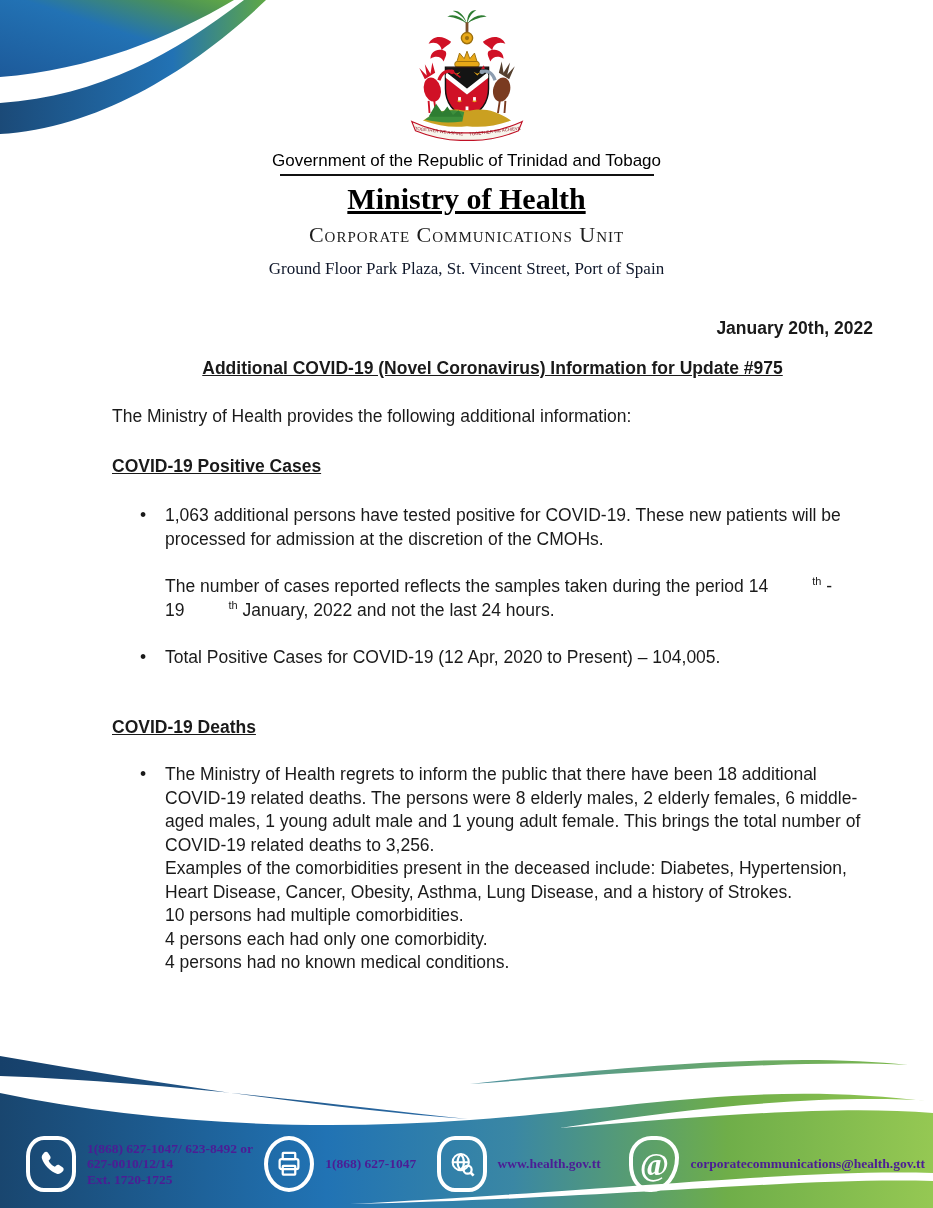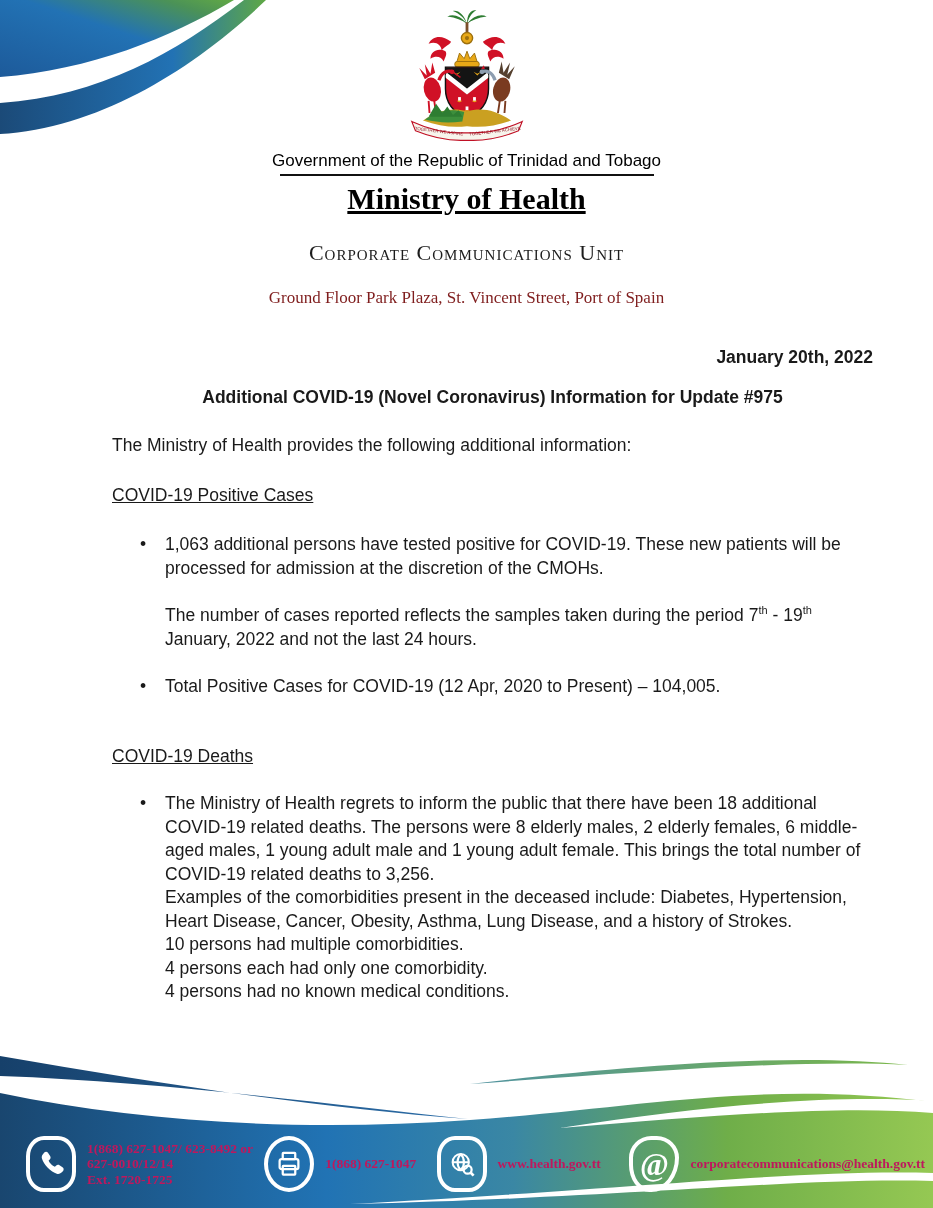--- a/index.html
+++ b/index.html
@@ -16,55 +16,55 @@
   .top-wave { position:absolute; top:0; left:0; width:560px; height:150px; pointer-events:none; }
   .bottom-wave-zone { position:absolute; left:0; bottom:0; width:933px; height:188px; }
   .bottom-wave-zone svg.waves { position:absolute; inset:0; }
 
   
   .header-center { position:relative; padding-top:10px; text-align:center; }
   .emblem { width:150px; height:133px; }
   .gov-line { font-size:17px; margin-top:4px; color:#000000; }
   .gov-rule { width:374px; border-bottom:2.5px solid #111; margin:3px auto 0; }
   .ministry { font-family:"Liberation Serif", serif; font-weight:bold; font-size:30px; margin-top:6px; color:#000;text-decoration:underline; }
-  .ccu { font-family:"Liberation Serif", serif; font-variant:small-caps; font-size:22px; letter-spacing:1px; margin-top:24px; color:#1c1c1c; }
-  .address { font-family:"Liberation Serif", serif; font-size:17px; margin-top:22px; color:#7f1d1d; }
+  .ccu { font-family:"Liberation Serif", serif; font-variant:small-caps; font-size:22px; letter-spacing:1px; margin-top:6px; color:#1c1c1c; }
+  .address { font-family:"Liberation Serif", serif; font-size:17px; margin-top:11px; color:#0f172a; }
 
   
   .content { padding:0 60px 0 112px; font-size:17.5px; line-height:23.5px; }
   .date-line { text-align:right; font-weight:bold; margin-top:38px; }
   .doc-title { text-align:center; font-weight:bold; margin-top:16px; }
-  .doc-title span { }
+  .doc-title span { text-decoration:underline; }
   .intro { margin-top:25px; }
   .section-heading { margin-top:26px; }
-  .section-heading span { text-decoration:underline; }
+  .section-heading span { text-decoration:underline;font-weight:bold; }
   .para-bullet { position:relative; padding-left:53px; margin-top:26px; }
   .para-bullet::before { content:"\2022"; position:absolute; left:28px; top:0; font-size:17.5px; }
   .para-indent { padding-left:53px; margin-top:24px; }
   .b { font-weight:normal; }
-  sup { font-size:11px; line-height:0; vertical-align:super; }
+  sup { font-size:11px; line-height:0; vertical-align:super;margin-left:44px; }
 
   
   .contact-row { position:absolute; left:26px; right:8px; top:112px; height:64px; display:flex; align-items:center; }
   .contact-item { display:flex; align-items:center; }
   .contact-item.c-phone { width:242px; }
   .contact-item.c-fax   { width:175px; }
   .contact-item.c-web   { width:196px; }
   .icon-badge {
     flex:0 0 auto; width:50px; height:56px; border:4px solid #fff;
     display:flex; align-items:center; justify-content:center;
     margin-right:11px;
   }
   .shape-squircle { border-radius:36%; }
   .shape-circle   { border-radius:50%; }
   .shape-drop     { border-radius:48% 48% 60% 44% / 42% 42% 66% 52%; }
   .icon-badge svg { width:30px; height:30px; }
   .at-glyph { font-family:"Liberation Serif", serif; font-size:31px; font-weight:bold; color:#fff; line-height:1; }
   .contact-text {
-    color:#be185d; font-family:"Liberation Serif", serif; font-weight:bold;
+    color:#4c1d95; font-family:"Liberation Serif", serif; font-weight:bold;
     font-size:13.5px; line-height:15.5px; white-space:pre-line;
   }
 </style>
 </head>
 <body>
 
 <svg class="top-wave" viewBox="0 0 560 150" aria-hidden="true">
   <defs>
     <linearGradient id="gTop1" x1="0" y1="1" x2="1" y2="0">
       <stop offset="0" stop-color="#1d5a9a"></stop>
@@ -172,21 +172,21 @@
   </div>
 
   <div class="intro">The Ministry of Health provides the following additional information:</div>
 
   <div class="section-heading">
     <span>COVID-19 Positive Cases</span>
   </div>
 
   <div class="para-bullet">1,063 additional persons have tested positive for COVID-19. These new patients will be processed for admission at the discretion of the CMOHs.</div>
 
-  <div class="para-indent"><span>The number of cases reported reflects the </span><span class="b">samples taken</span><span> during the period 7</span><sup>th</sup><span> - 19</span><sup>th</sup><span> January, 2022 and </span><span class="b">not</span><span> the last 24 hours.</span></div>
+  <div class="para-indent"><span>The number of cases reported reflects the </span><span class="b">samples taken</span><span> during the period 14</span><sup>th</sup><span> - 19</span><sup>th</sup><span> January, 2022 and </span><span class="b">not</span><span> the last 24 hours.</span></div>
 
   <div class="para-bullet" style="margin-top:24px;">Total Positive Cases for COVID-19 (12 Apr, 2020 to Present) – 104,005.</div>
 
   <div class="section-heading" style="margin-top:46px;">
     <span>COVID-19 Deaths</span>
   </div>
 
   <div class="para-bullet" style="margin-top:24px;">
     <span>The Ministry of Health regrets to inform the public that there have been 18 additional COVID-19 related deaths. The persons were 8 elderly males, 2 elderly females, 6 middle-aged males, 1 young adult male and 1 young adult female. This brings the total number of COVID-19 related deaths to 3,256.</span>
     <div>Examples of the comorbidities present in the deceased include: Diabetes, Hypertension, Heart Disease, Cancer, Obesity, Asthma, Lung Disease, and a history of Strokes.</div>

